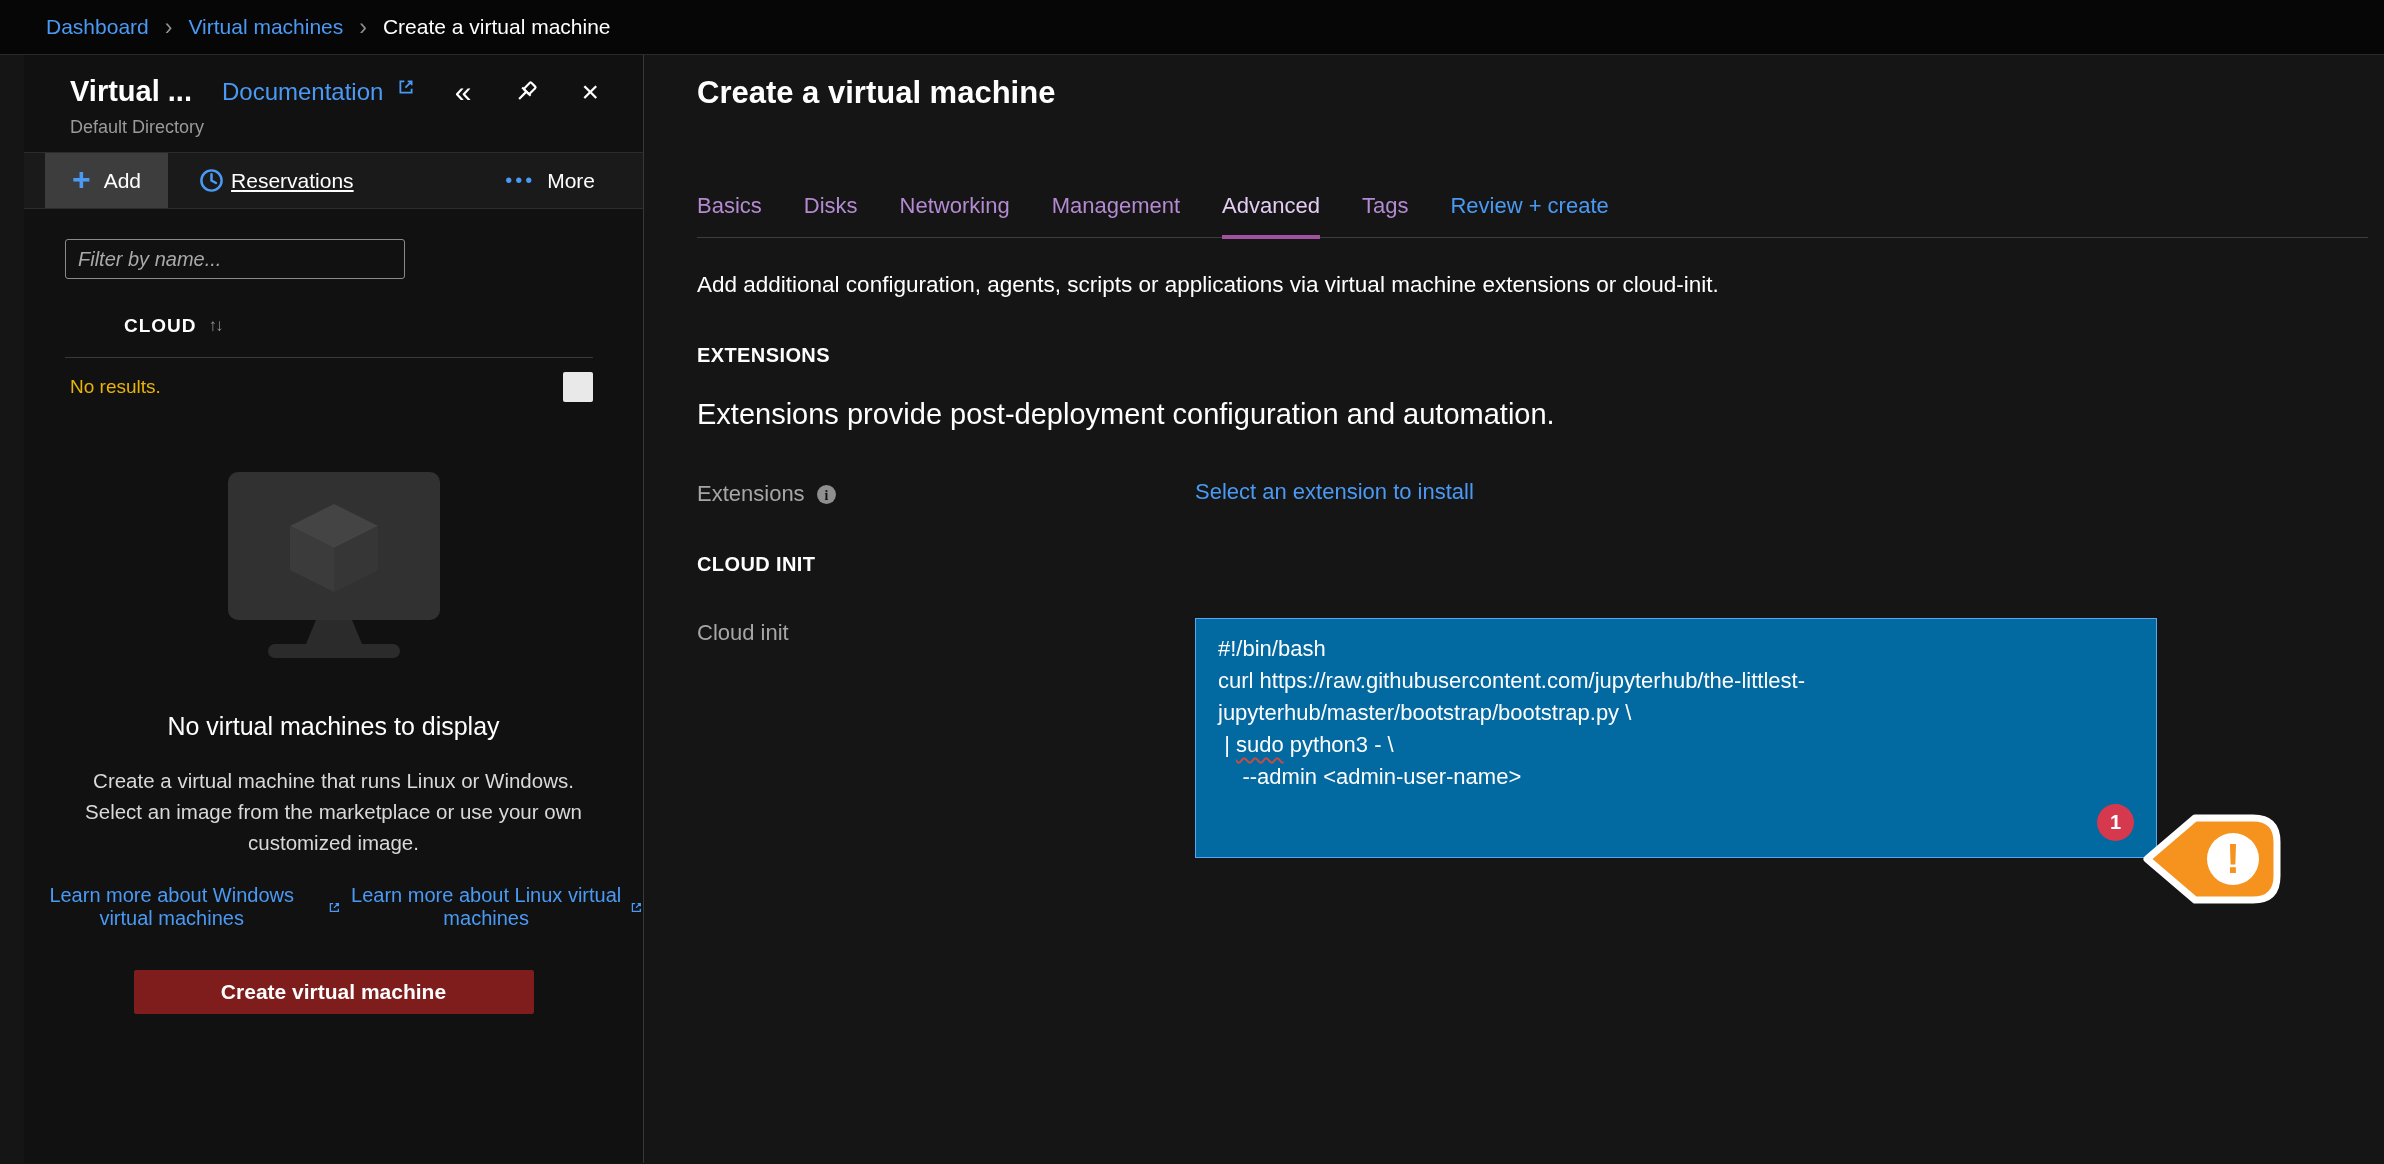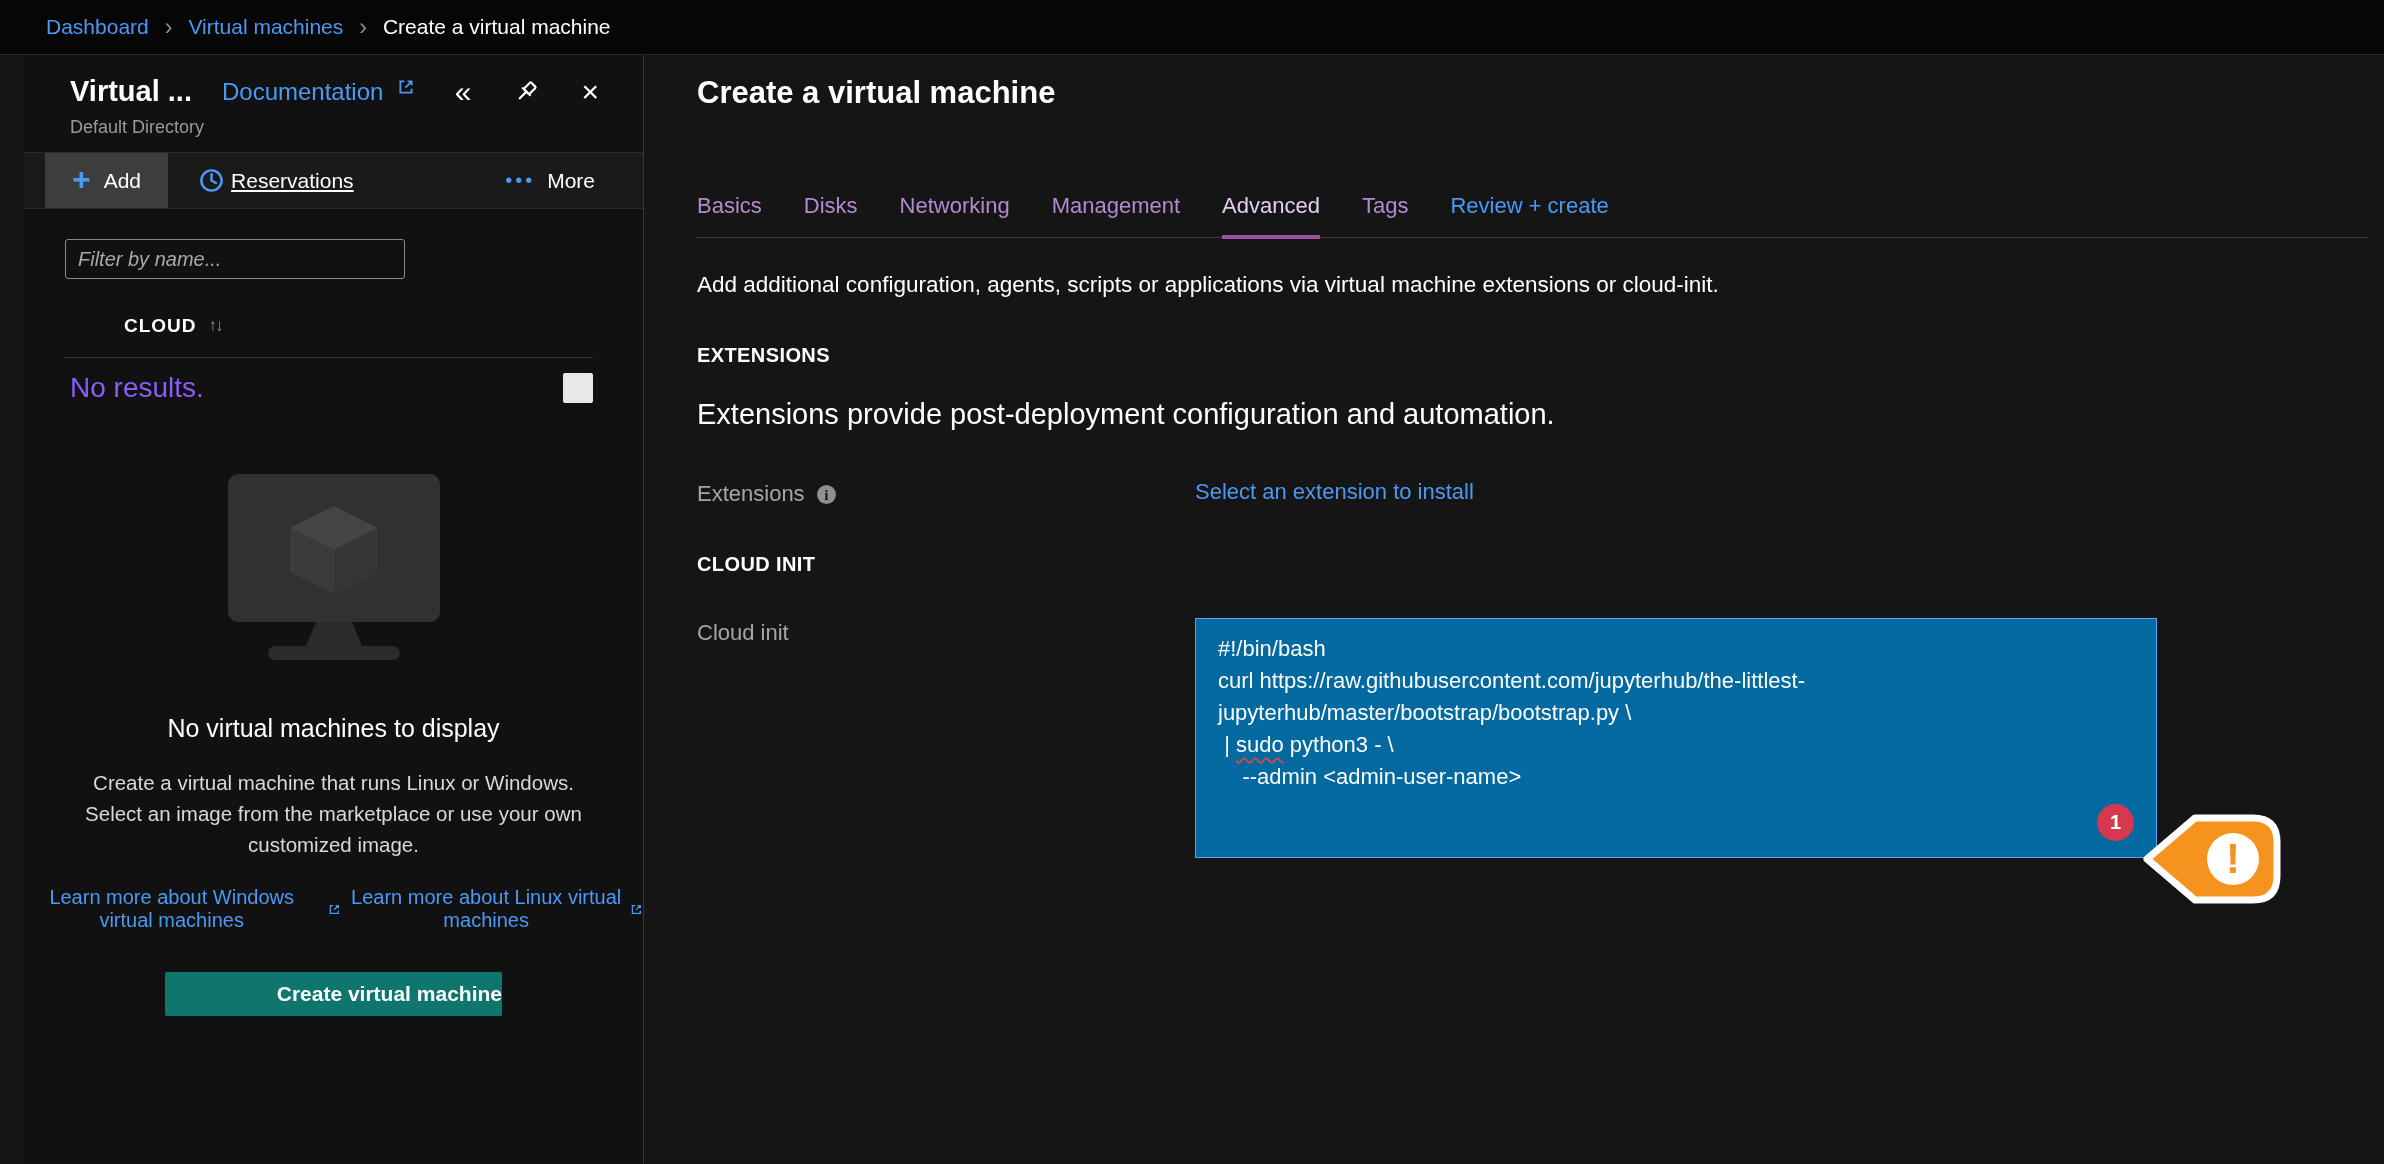--- a/index.html
+++ b/index.html
@@ -46,33 +46,32 @@
     font-size:20px; padding:0 12px; font-family:"Liberation Sans", sans-serif;
   }
   .filter-input::placeholder { color:#a9a9a9; font-style:italic; }
 
   .name-header { margin:36px 0 0 100px; display:flex; align-items:center; gap:12px; cursor:pointer; }
   .name-header-text { font-size:19px; font-weight:bold; letter-spacing:1px; color:#ffffff; }
   .sort-glyph { color:#8f8f8f; font-size:17px; letter-spacing:-2px; }
   .list-divider { border-bottom:1px solid #3a3a3a; margin:20px 50px 0 41px; }
 
   .no-results-row { display:flex; align-items:center; justify-content:space-between; padding:14px 50px 0 46px; }
-  .no-results-text { font-size:28px; color:#8b5cf6; }
+  .no-results-text { font-size:19px; color:#eab308; }
   .select-checkbox { width:30px; height:30px; background:#e9e9e9; border-radius:2px; cursor:pointer; }
 
   .empty-state { margin-top:70px; display:flex; flex-direction:column; align-items:center; text-align:center; }
   .empty-heading { margin-top:44px; font-size:25px; color:#ffffff; font-weight:normal; }
   .empty-desc { margin-top:24px; width:530px; font-size:20.5px; line-height:31px; color:#d9d9d9; }
   .empty-links { margin-top:26px; display:flex; flex-direction:row; gap:10px; align-items:center; }
   .empty-link { color:#4a9af5; font-size:20px; cursor:pointer; display:inline-flex; align-items:center; gap:9px; }
   .create-vm-button {
-    margin-top:40px; width:337px; height:44px; background:#0f766e; color:#ffffff;
+    margin-top:40px; width:400px; height:44px; background:#7f1d1d; color:#ffffff;
     border:none; border-radius:2px; font-size:21px; font-weight:bold; cursor:pointer;
     font-family:"Liberation Sans", sans-serif;
-    text-align:right;
   }
 
   
   .main { flex:1; padding-left:53px; position:relative; }
   .main-title { padding-top:20px; font-size:31px; font-weight:bold; color:#ffffff; }
 
   .tabs { margin-top:82px; display:flex; gap:42px; border-bottom:1px solid #3d3d3d; margin-right:16px; }
   .tab { font-size:22px; color:#b48ad2; padding-bottom:16px; cursor:pointer; text-decoration:none; }
   .tab.active { color:#e3cdf2; border-bottom:4px solid #a0519f; margin-bottom:-2px; }
   .tab.blue { color:#4a9af5; }

